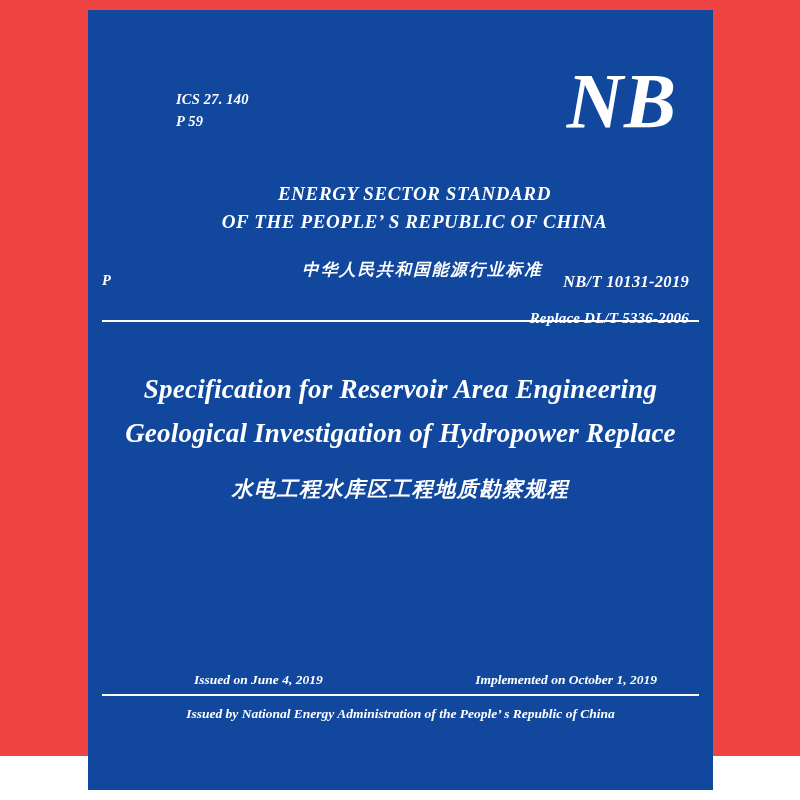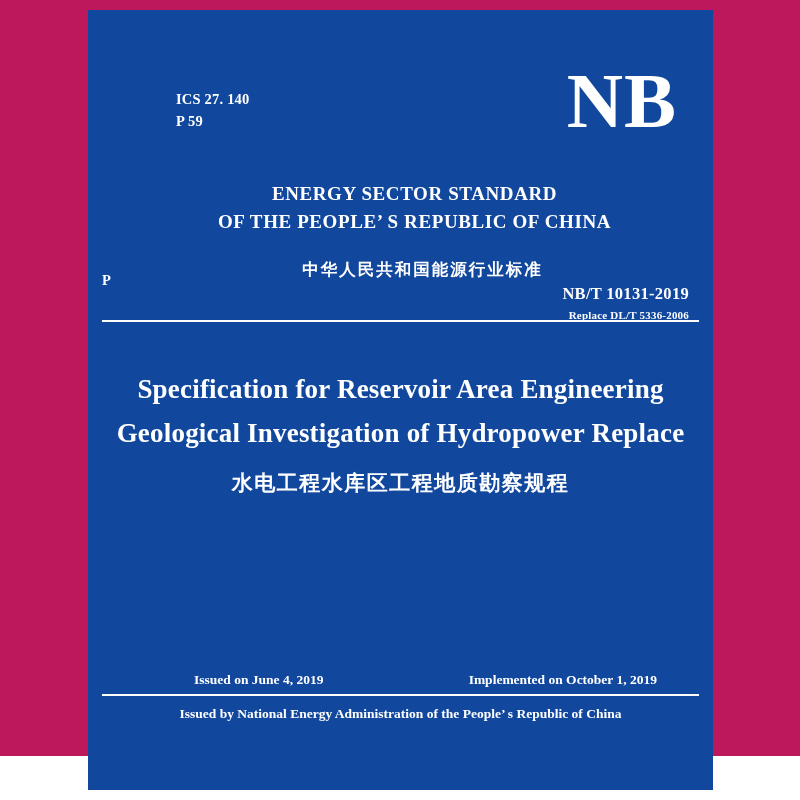--- a/index.html
+++ b/index.html
@@ -9,22 +9,23 @@
     height: 800px;
     background: #ffffff;
   }
   body {
     font-family: "Liberation Serif", serif;
   }
   .page {
     position: relative;
     width: 800px;
     height: 756px;
-    background: #be185d;
+    background: #ef4444;
     box-sizing: border-box;
+    font-style: italic;
   }
   .cover {
     position: absolute;
     left: 88px;
     top: 10px;
     width: 625px;
     height: 780px;
     background: #11489e;
     color: #ffffff;
     box-sizing: border-box;
@@ -81,32 +82,32 @@
   .code-p {
     position: absolute;
     left: 14px;
     top: 0;
     font-size: 14.5px;
     font-weight: bold;
   }
   .code-main {
     position: absolute;
     right: 24px;
-    top: 12px;
+    top: 0;
     text-align: right;
   }
   .code-number {
     font-size: 16.5px;
     font-weight: bold;
     letter-spacing: 0.3px;
   }
   .code-replace {
-    font-size: 11px;
-    font-weight: bold;
-    margin-top: 5px;
+    font-size: 15px;
+    font-weight: bold;
+    margin-top: 18px;
     letter-spacing: 0.2px;
   }
   .rule {
     position: absolute;
     left: 14px;
     right: 14px;
     height: 2px;
     background: #ffffff;
   }
   .rule-top { top: 310px; }
@@ -122,21 +123,21 @@
     font-size: 27px;
     font-weight: bold;
     line-height: 1.62;
     letter-spacing: 0.2px;
   }
   .mt-cn {
     font-family: "DejaVu Sans", sans-serif;
     font-size: 21px;
     font-weight: bold;
     letter-spacing: 1.5px;
-    margin-top: 14px;
+    margin-top: 20px;
   }
   .dates-row {
     position: absolute;
     left: 14px;
     right: 14px;
     top: 662px;
     display: flex;
     justify-content: space-between;
     font-size: 13.5px;
     font-weight: bold;

